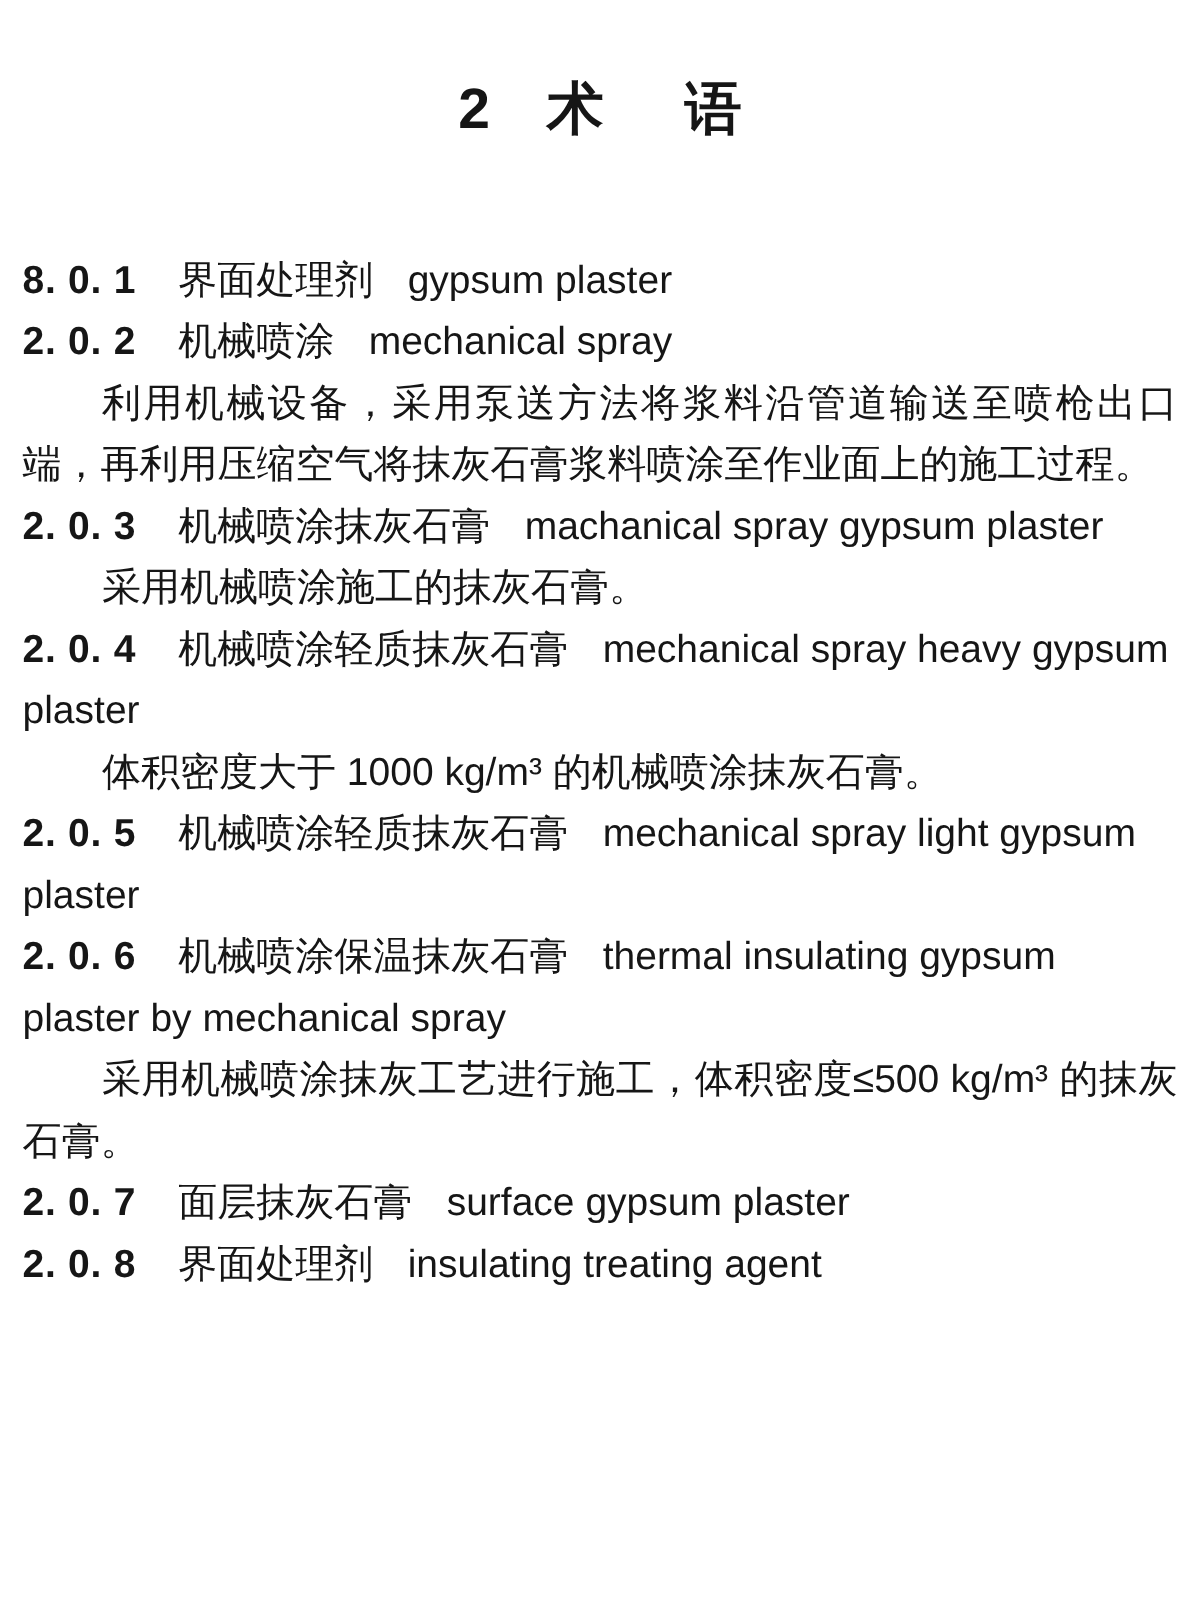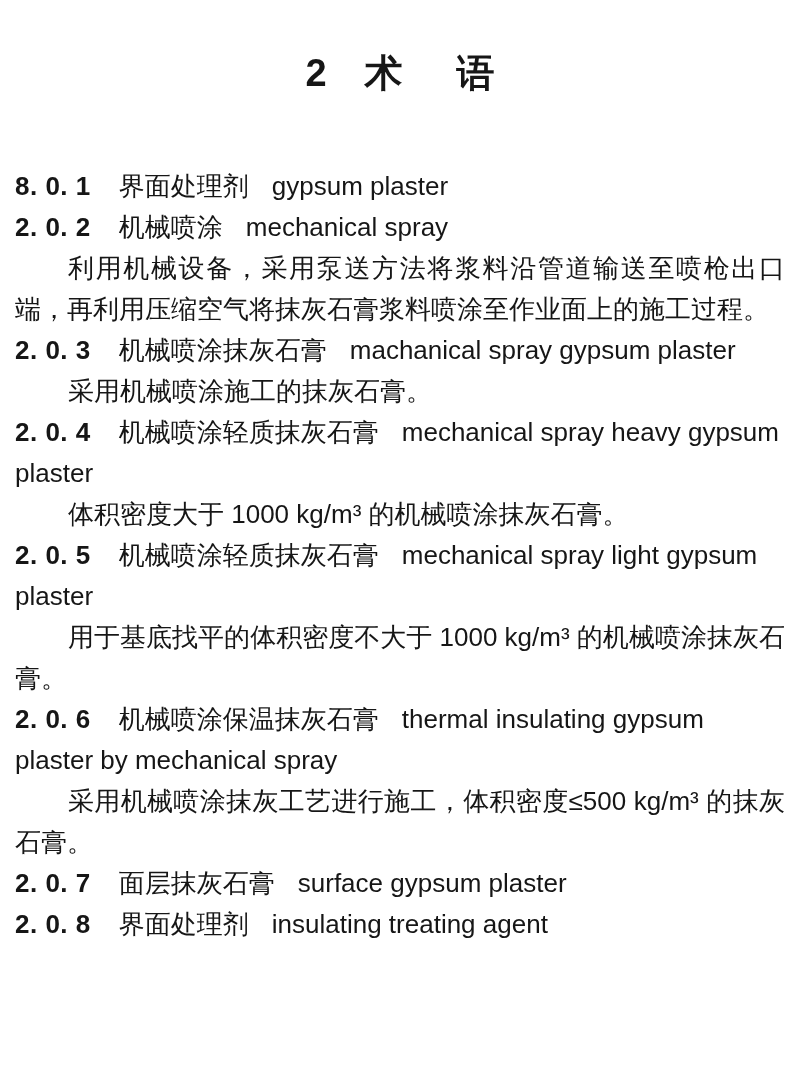--- a/index.html
+++ b/index.html
@@ -67,21 +67,20 @@
       <p class="definition">采用机械喷涂施工的抹灰石膏。</p>
     </div>
 
     <div class="entry">
       <p class="entry-heading"><span class="term-number">2. 0. 4</span><span class="term-cn">机械喷涂轻质抹灰石膏</span><span class="term-en">mechanical spray heavy gypsum plaster</span></p>
       <p class="definition">体积密度大于 1000 kg/m³ 的机械喷涂抹灰石膏。</p>
     </div>
 
     <div class="entry">
       <p class="entry-heading"><span class="term-number">2. 0. 5</span><span class="term-cn">机械喷涂轻质抹灰石膏</span><span class="term-en">mechanical spray light gypsum plaster</span></p>
-      <p class="definition">用于基底找平的体积密度不大于 1000 kg/m³ 的机械喷涂抹灰石膏。</p>
     </div>
 
     <div class="entry">
       <p class="entry-heading"><span class="term-number">2. 0. 6</span><span class="term-cn">机械喷涂保温抹灰石膏</span><span class="term-en">thermal insulating gypsum plaster by mechanical spray</span></p>
       <p class="definition">采用机械喷涂抹灰工艺进行施工，体积密度≤500 kg/m³ 的抹灰石膏。</p>
     </div>
 
     <div class="entry">
       <p class="entry-heading"><span class="term-number">2. 0. 7</span><span class="term-cn">面层抹灰石膏</span><span class="term-en">surface gypsum plaster</span></p>
     </div>

